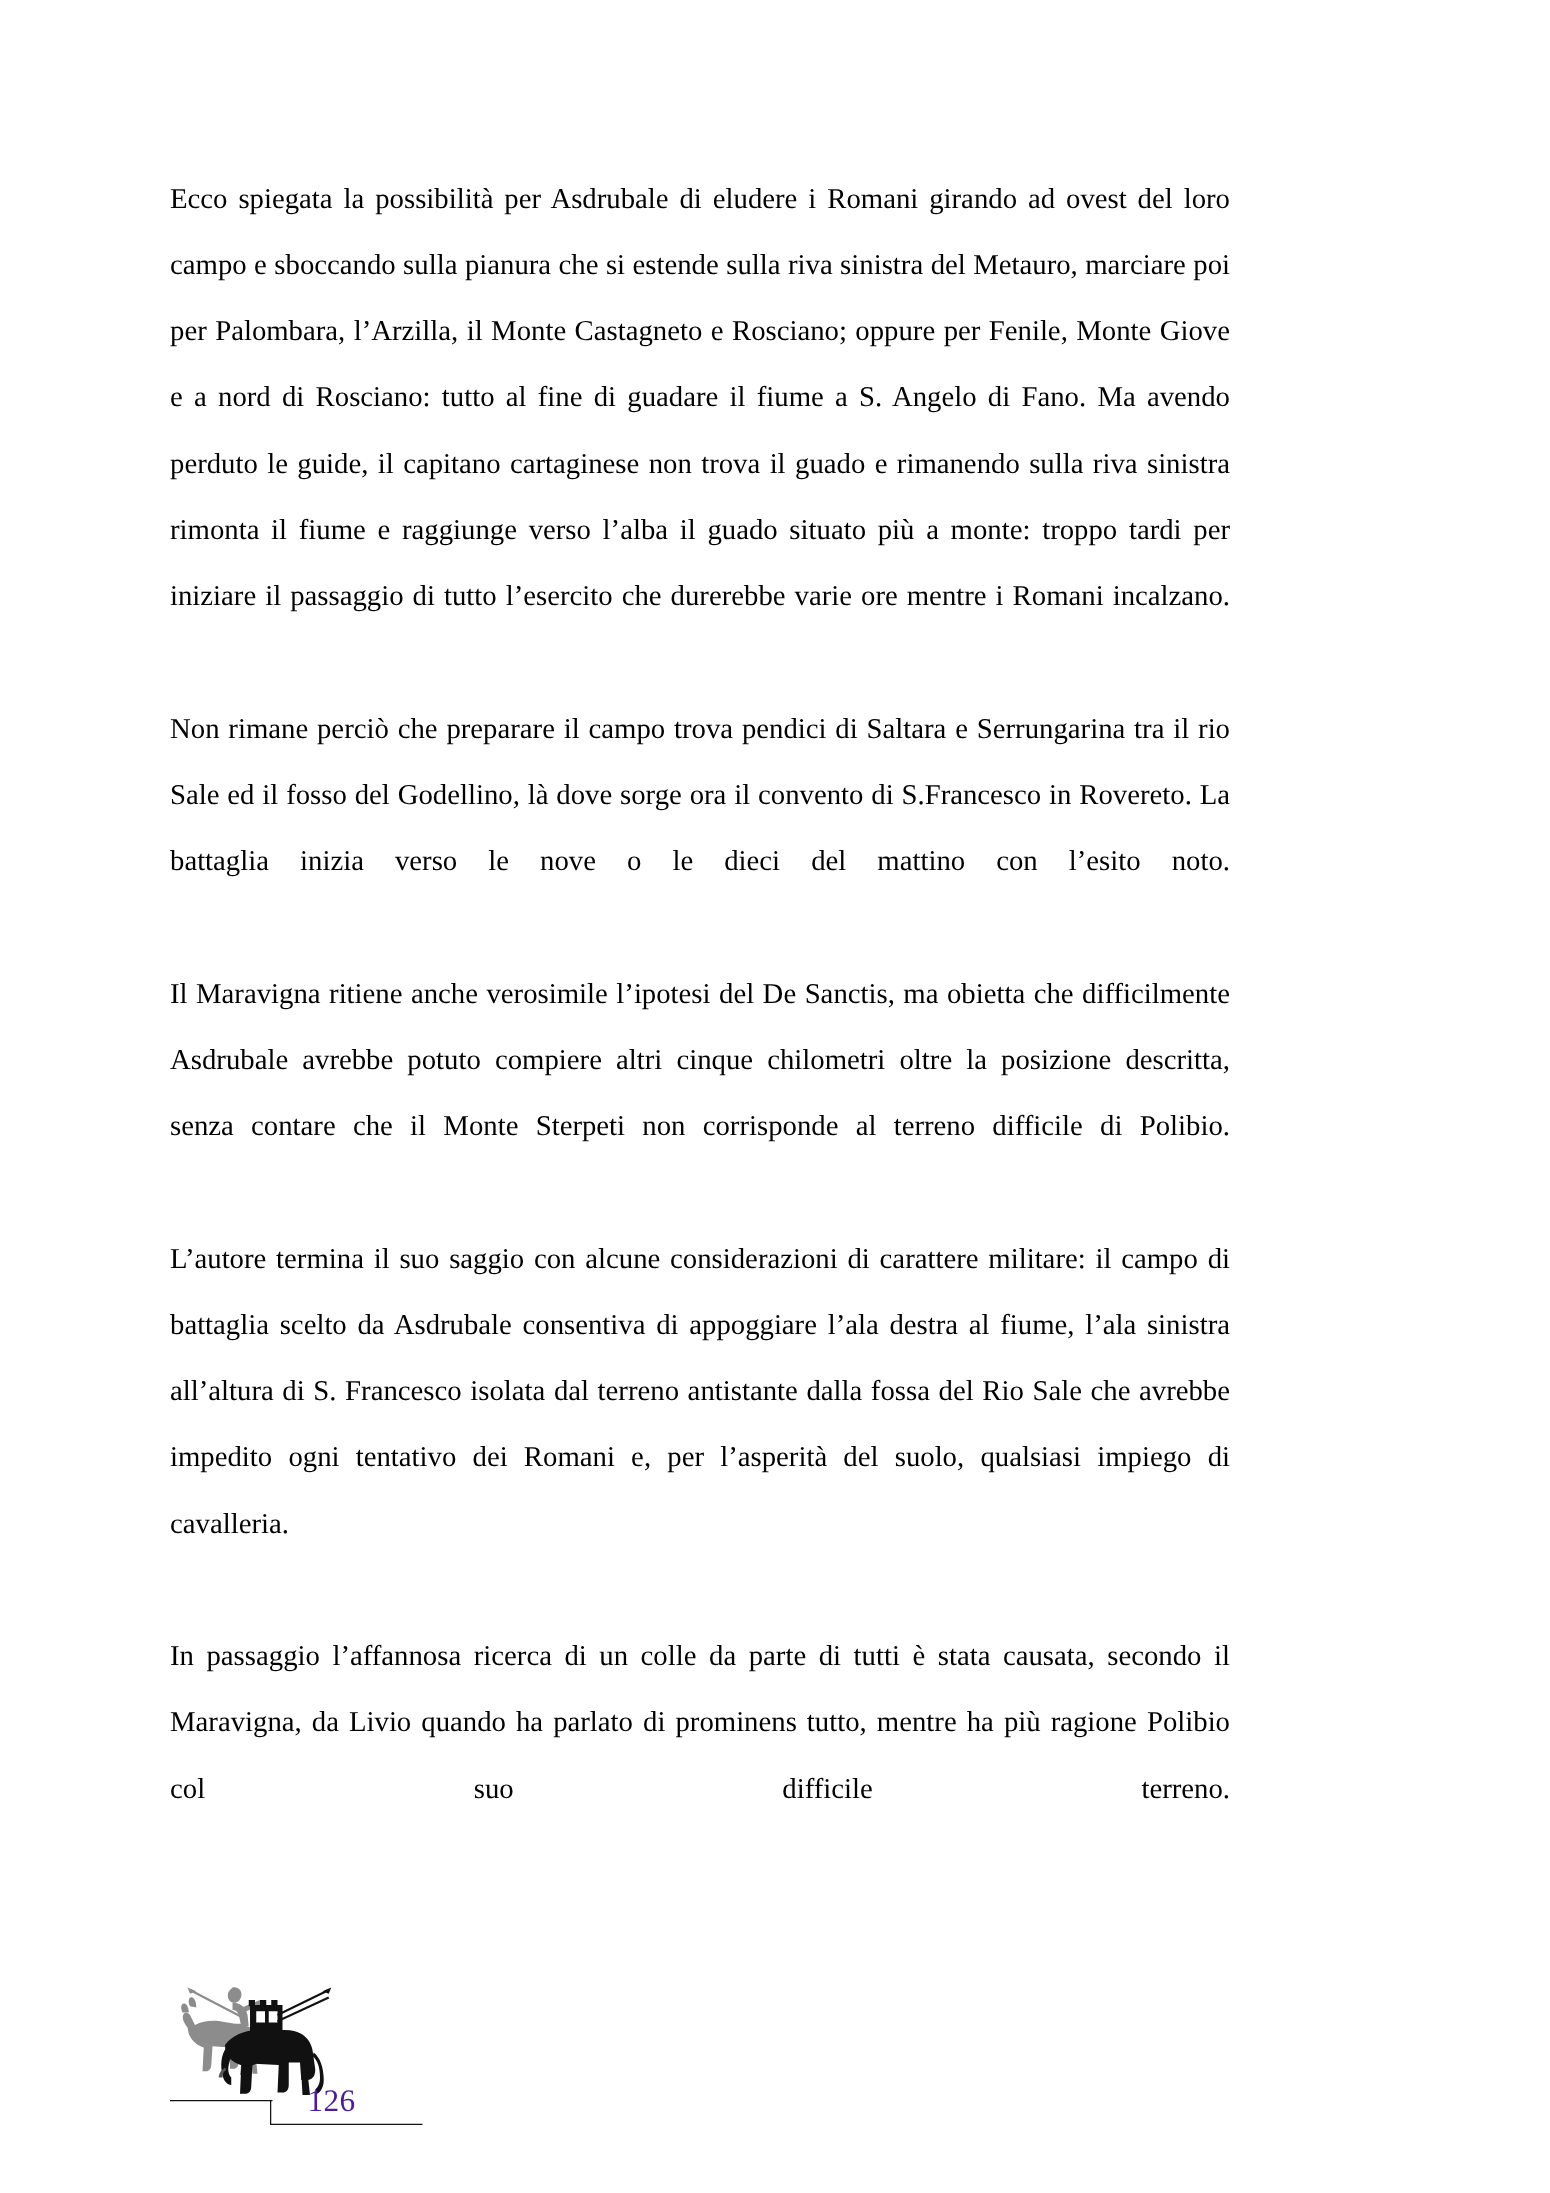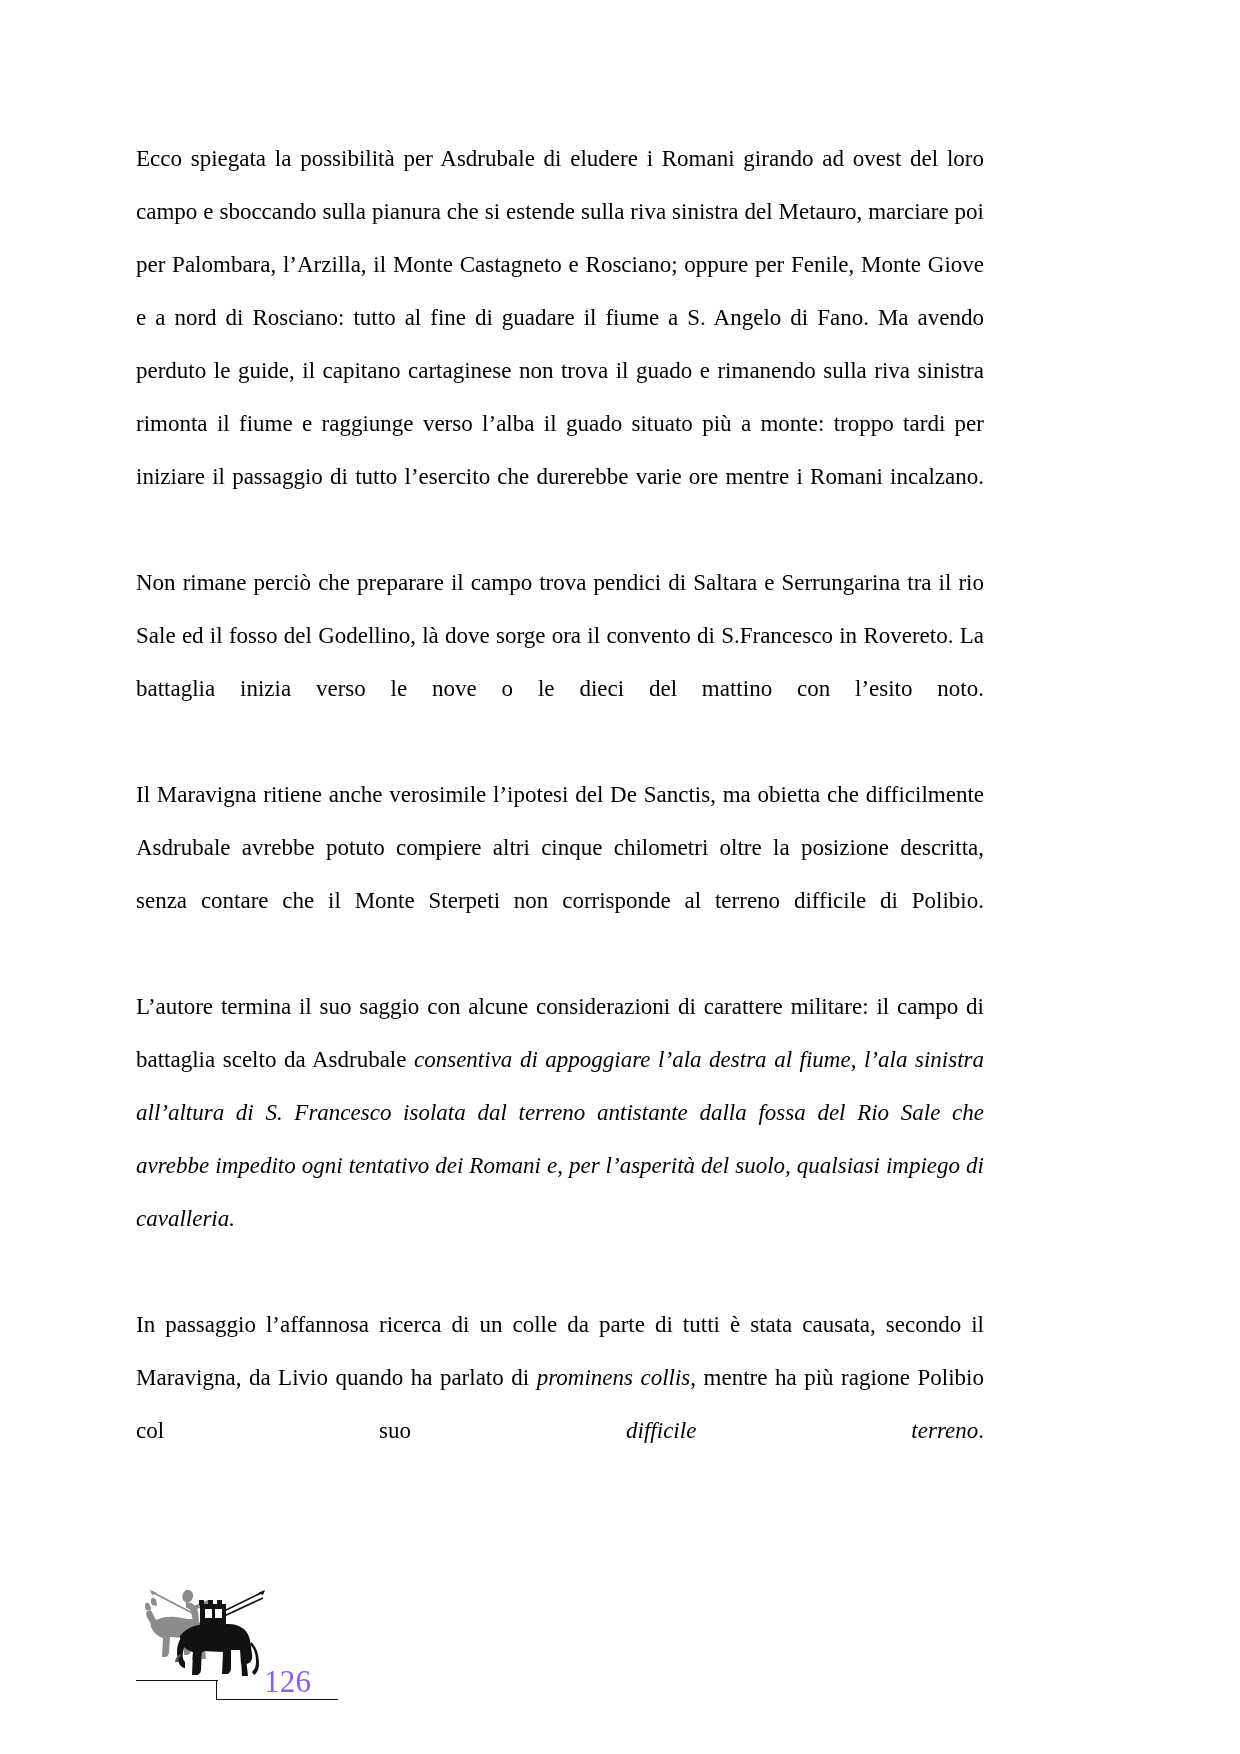--- a/index.html
+++ b/index.html
@@ -32,21 +32,20 @@
     text-justify: inter-word;
     font-size: 23px;
     line-height: 53px;
     hyphens: manual;
     -webkit-hyphens: manual;
   }
   .para + .para {
     margin-top: 0;
   }
   .para i, .para .it {
-    font-style: italic;
   }
   
   .para::after {
     content: "";
     display: inline-block;
     width: 100%;
   }
 
   
   .footer {
@@ -89,25 +88,25 @@
   .rule-lower {
     position: absolute;
     left: 80px;
     top: 19px;
     width: 122px;
     height: 0;
     border-top: 1.6px solid #111111;
   }
   .page-number {
     position: absolute;
-    left: 128px;
+    left: 110px;
     top: -12px;
-    font-size: 31px;
+    font-size: 25px;
     line-height: 28px;
-    color: #8b5cf6;
+    color: #4c1d95;
     letter-spacing: 0.3px;
   }
 </style>
 </head>
 <body>
 
 <div class="page">
 
   <div class="textblock">
 
@@ -121,21 +120,21 @@
 
     <p class="para">
       <span>Il Maravigna ritiene anche verosimile l’ipotesi del De Sanctis, ma obietta che difficilmente Asdrubale avrebbe potuto compiere altri cinque chilometri oltre la posizione descritta, senza contare che il Monte Sterpeti non corrisponde al terreno difficile di Polibio.</span>
     </p>
 
     <p class="para">
       <span>L’autore termina il suo saggio con alcune considerazioni di carattere militare: il campo di battaglia scelto da Asdrubale </span><span class="it">consentiva di appoggiare l’ala destra al fiume, l’ala sinistra all’altura di S. Francesco isolata dal terreno antistante dalla fossa del Rio Sale che avrebbe impedito ogni tentativo dei Romani e, per l’asperità del suolo, qualsiasi impiego di cavalleria.</span>
     </p>
 
     <p class="para">
-      <span>In passaggio l’affannosa ricerca di un colle da parte di tutti è stata causata, secondo il Maravigna, da Livio quando ha parlato di </span><span class="it">prominens collis</span><span>, mentre ha più ragione Polibio col suo </span><span class="it">difficile terreno</span><span>.</span>
+      <span>In passaggio l’affannosa ricerca di un colle da parte di tutti è stata causata, secondo il Maravigna, da Livio quando ha parlato di </span><span class="it">prominens tutto</span><span>, mentre ha più ragione Polibio col suo </span><span class="it">difficile terreno</span><span>.</span>
     </p>
 
   </div>
 
   <div class="footer">
 
     <svg class="footer-art" viewBox="0 0 160 118">
 
       <g fill="#8c8c8c">
         <path d="M14 46 C11 42 9 38 11 35 C13 33 16 35 17 38 L20 44 C26 41 33 40 40 41 L58 44 C64 45 68 48 69 53

